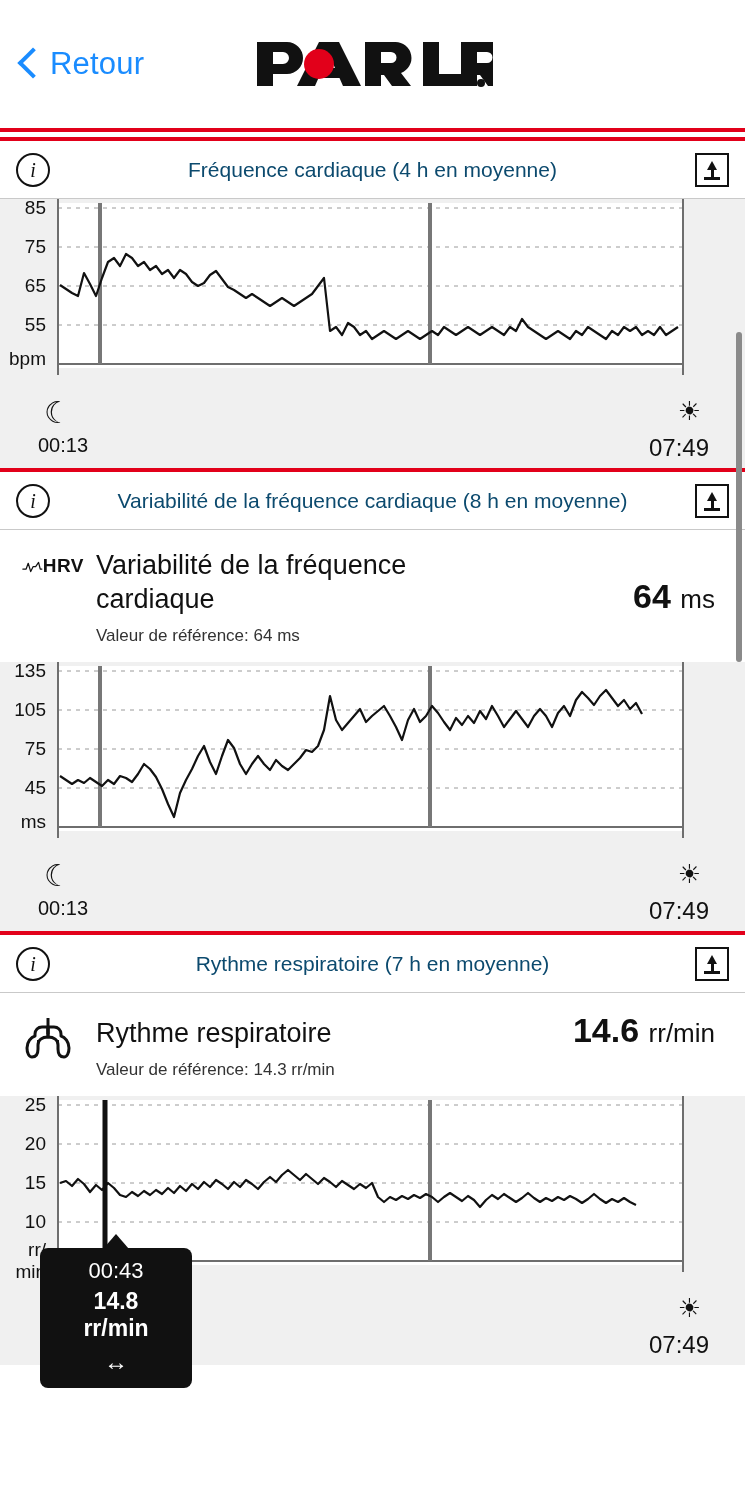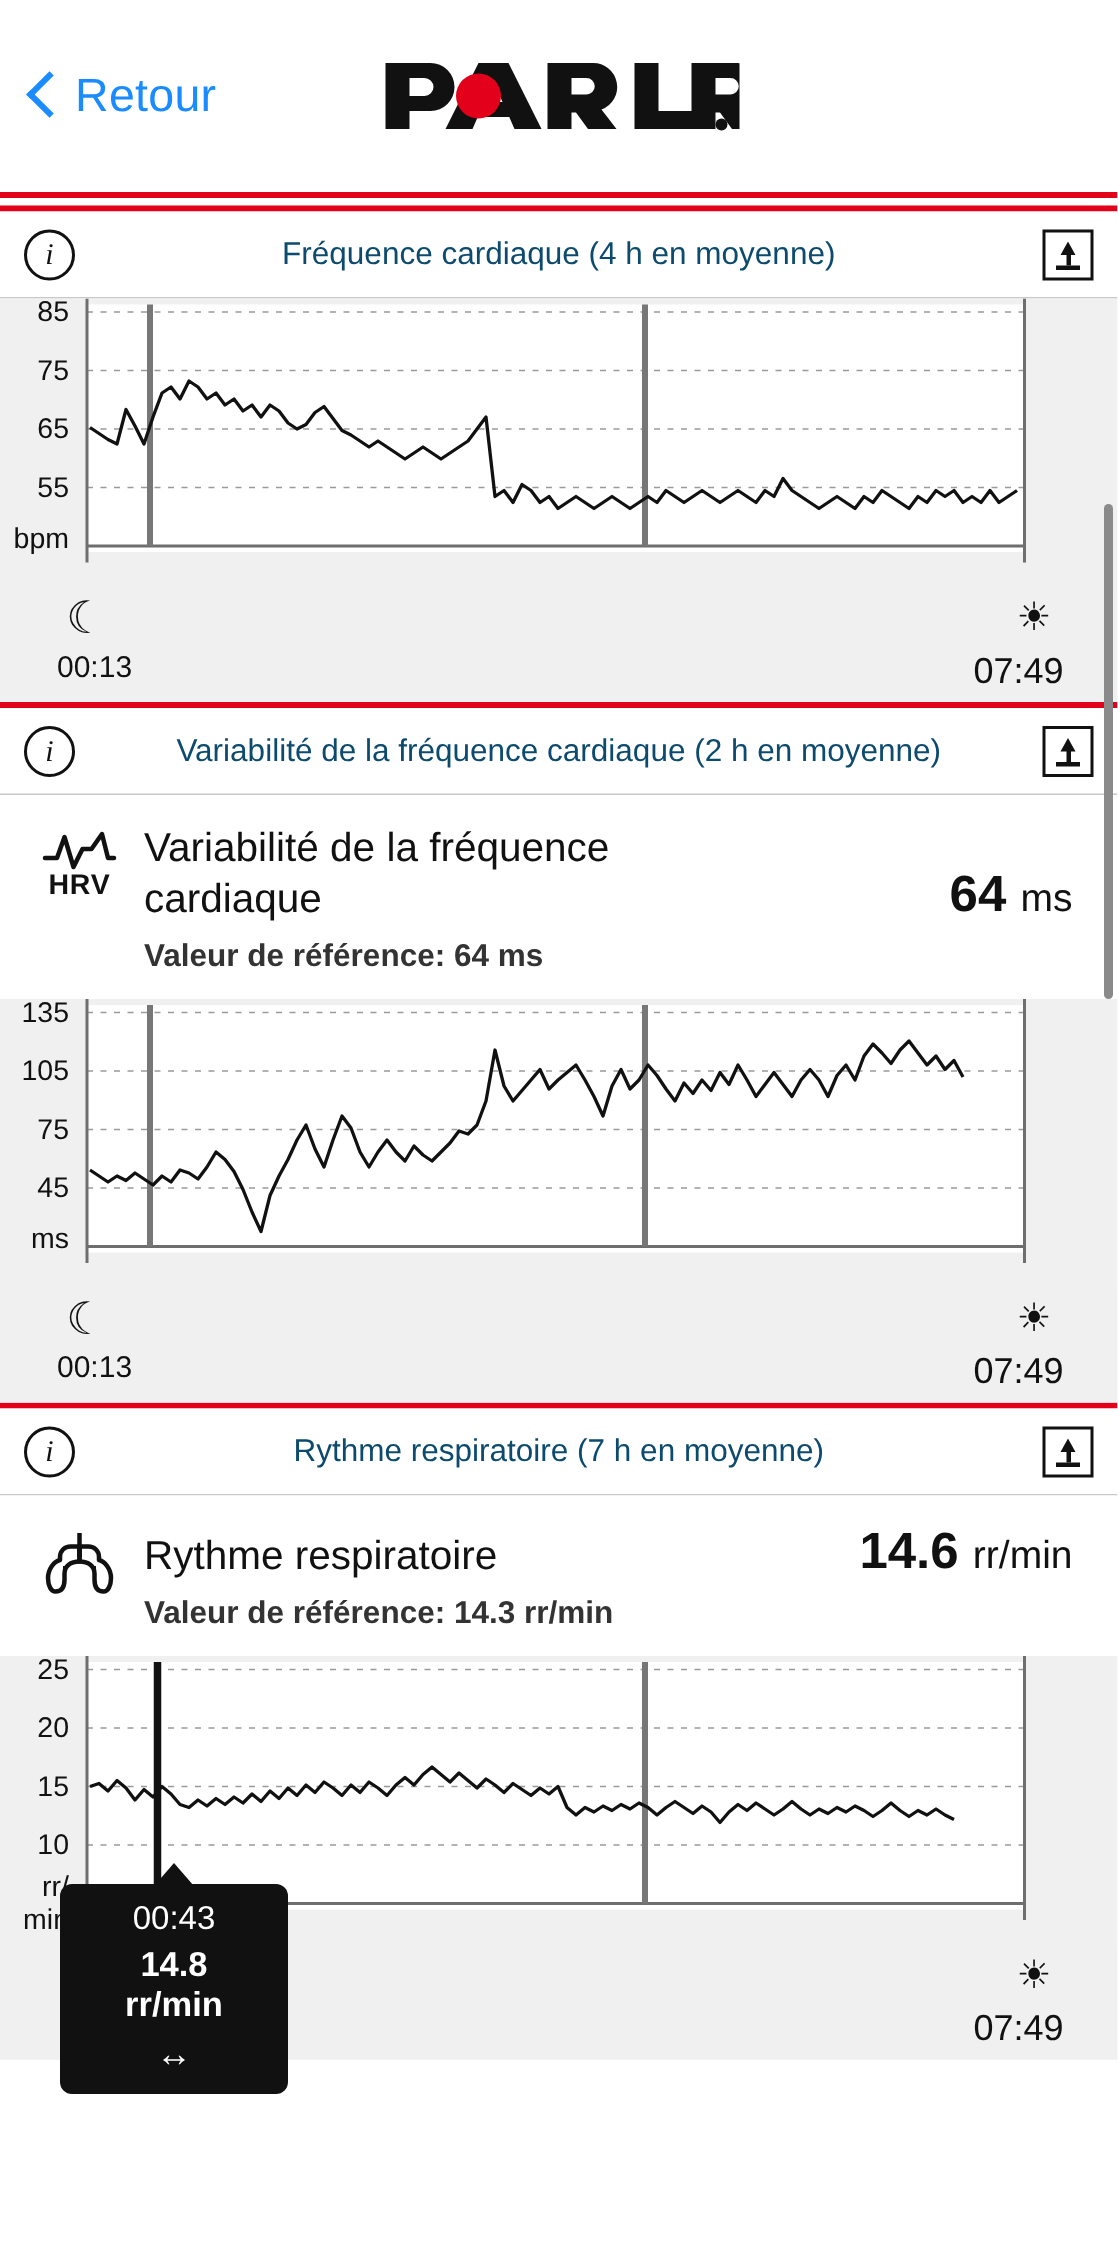--- a/index.html
+++ b/index.html
@@ -135,21 +135,21 @@
   .metric-row {
     display: flex;
     align-items: flex-start;
     padding: 18px 22px 0 22px;
     background: #fff;
   }
   .metric-icon {
     width: 62px;
     flex: 0 0 62px;
     display: flex;
-    flex-direction: column;
+    flex-direction: row;
     align-items: center;
     padding-top: 4px;
   }
   .metric-texts { flex: 1; padding-left: 12px; }
   .metric-name {
     font-size: 27px;
     line-height: 34px;
     color: #111;
     max-width: 330px;
   }
@@ -163,24 +163,23 @@
     font-size: 34px;
     font-weight: bold;
     white-space: nowrap;
     padding-right: 8px;
   }
   .metric-unit {
     font-size: 26px;
     font-weight: normal;
   }
   .metric-ref {
-    font-size: 21px;
+    font-size: 17px;
     color: #333;
     padding: 10px 0 16px 0;
-    font-weight: bold;
   }
 
   
   .hrv-icon-svg { display:block; }
   .hrv-label {
     font-size: 19px;
     font-weight: bold;
     letter-spacing: .5px;
     margin-top: -2px;
   }
@@ -338,21 +337,21 @@
       <span class="t-right">07:49</span>
     </div>
   </div>
 
   <div class="rule-red"></div>
 
   <div class="sec-head">
     <div class="icon-btn">
       <span class="info-icon">i</span>
     </div>
-    <div class="sec-title">Variabilité de la fréquence cardiaque (2 h en moyenne)</div>
+    <div class="sec-title">Variabilité de la fréquence cardiaque (8 h en moyenne)</div>
     <div class="icon-btn">
       <span class="expand-icon">
           <span class="expand-stem"></span>
         </span>
     </div>
   </div>
 
   <div class="panel-white">
     <div class="metric-row">
       <div class="metric-icon">

